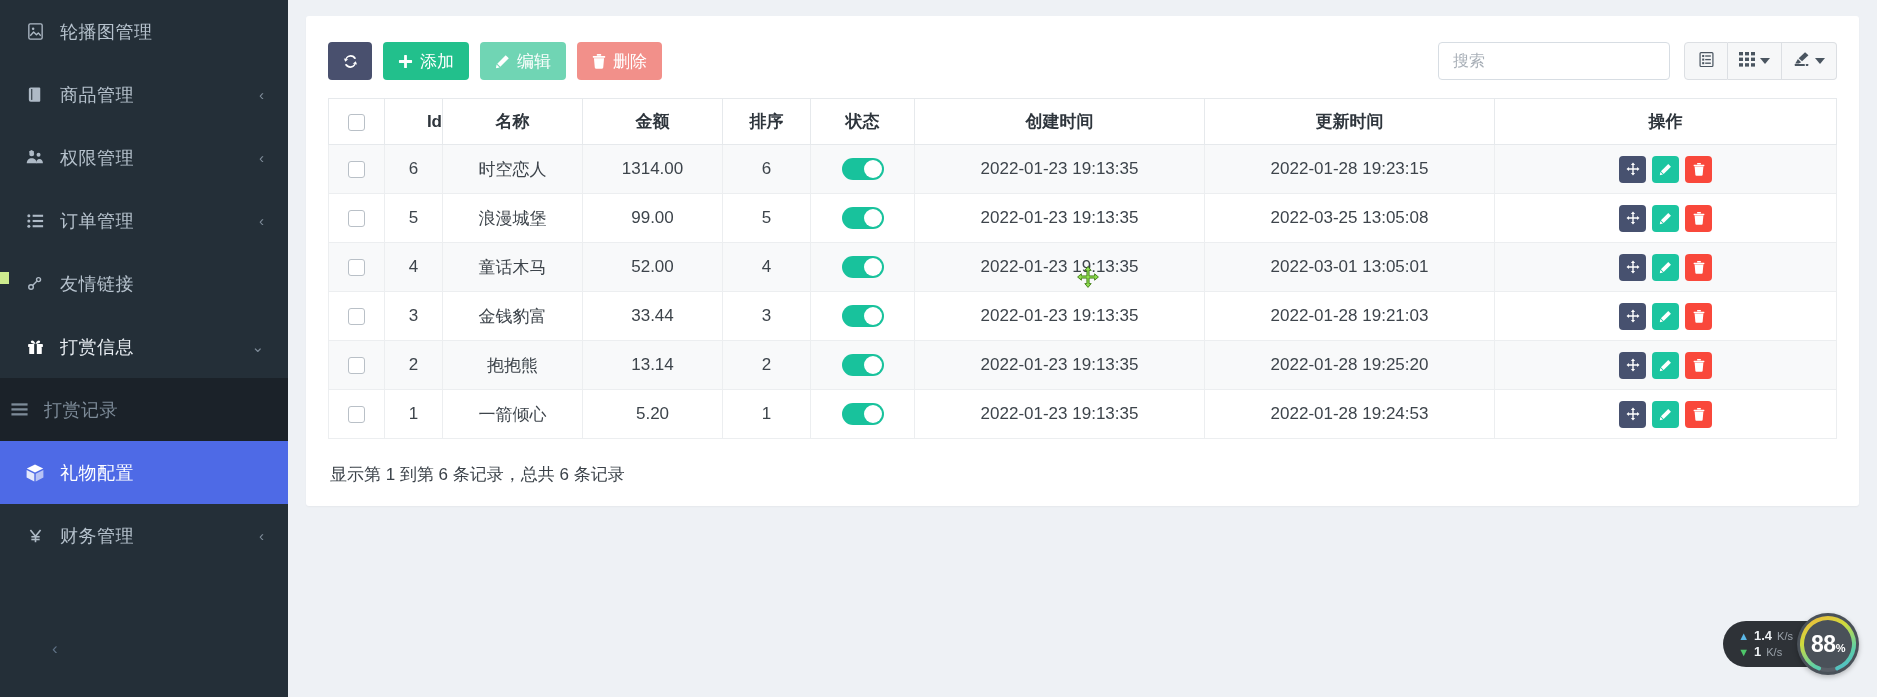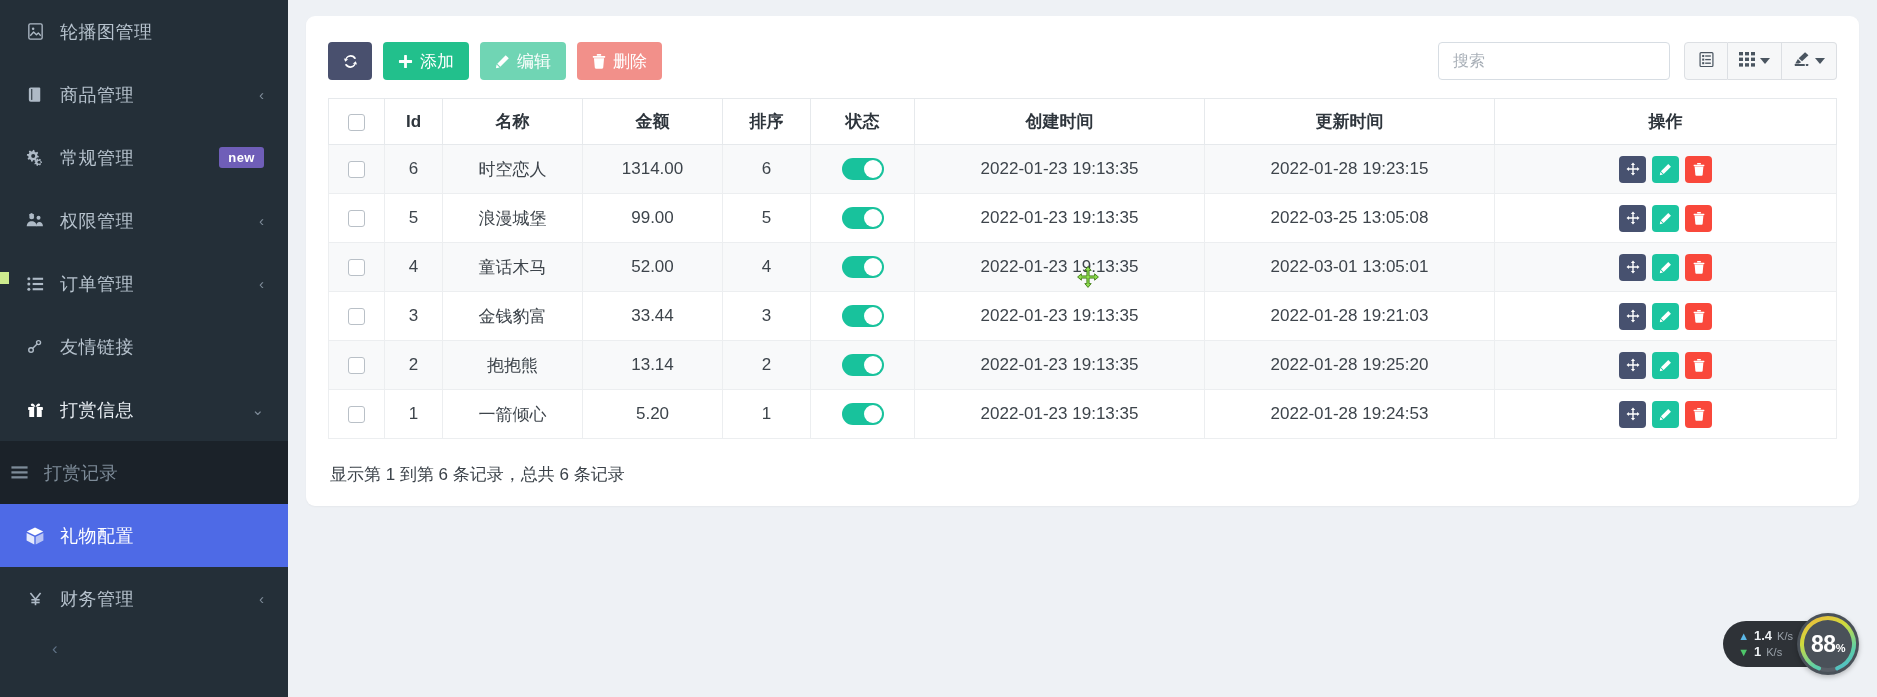--- a/index.html
+++ b/index.html
@@ -70,21 +70,21 @@
   
   .main {
     flex: 1; height: 697px;
     background: #eef1f5;
     padding: 16px 18px 0 18px;
     position: relative;
     overflow: hidden;
   }
   .card {
     background: #fff;
-    border-radius: 9px;
+    border-radius: 3px;
     padding: 26px 22px 34px 22px;
     box-shadow: 0 1px 2px rgba(0,0,0,.04);
     height: 490px;
   }
 
   
   .toolbar {
     display: flex; align-items: center;
     justify-content: space-between;
     margin-bottom: 18px;
@@ -290,32 +290,20 @@
       <span class="ic">
         <svg width="19" height="19" viewBox="0 0 20 20" fill="currentColor">
           <path d="M5 2.5h9a1 1 0 0 1 1 1v13a1 1 0 0 1-1 1H5a2 2 0 0 1-2-2v-11a2 2 0 0 1 2-2z"></path>
           <rect x="5.5" y="4.2" width="1.1" height="11.5" fill="#242f38"></rect>
         </svg>
       </span>
       <span class="lbl">商品管理</span>
       <span class="chev">‹</span>
     </div>
 
-    <div class="nav-item">
-      <span class="ic">
-        <svg width="20" height="19" viewBox="0 0 22 20" fill="currentColor">
-          <path d="M8.2 3.1l.7-1.6 1.5.4.2 1.7 1.4.8 1.6-.7.9 1.3-1.1 1.3.2 1.6 1.6.6-.3 1.5-1.7.1-.9 1.4.6 1.6-1.3.8-1.2-1.1-1.6.3-.6 1.6-1.5-.3-.1-1.7-1.4-.9-1.6.7-.8-1.3 1.1-1.3-.3-1.6-1.6-.5.3-1.6 1.7-.1.8-1.4-.6-1.6 1.3-.8 1.3 1.1 1.4-.3z"></path>
-          <circle cx="9" cy="8.4" r="2.2" fill="#242f38"></circle>
-          <path d="M15.4 12.1l1-.6 1 .8-.4 1.1 .5 1 1.2.1v1.3l-1.2.2-.5 1 .4 1.1-1.1.7-.9-.8-1.1.2-.4 1.1-1.2-.3.1-1.1-.9-.7-1.1.4-.5-1.1 1-.7v-1.1l-1-.7.6-1.1 1.1.4.9-.6v-1.2l1.2-.1.3 1.2z"></path>
-          <circle cx="15.4" cy="15.3" r="1.6" fill="#242f38"></circle>
-        </svg>
-      </span>
-      <span class="lbl">常规管理</span>
-      <span class="badge-new">new</span>
-    </div>
 
     <div class="nav-item">
       <span class="ic">
         <svg width="21" height="19" viewBox="0 0 22 20" fill="currentColor">
           <circle cx="7" cy="6.2" r="2.6"></circle>
           <circle cx="14.2" cy="7" r="2.1"></circle>
           <path d="M1.8 16c0-3 2.3-5.1 5.2-5.1s5.2 2.1 5.2 5.1z"></path>
           <path d="M11.6 16c0-2.5 1.3-4.4 3.6-4.4 2.2 0 3.6 1.9 3.6 4.4z"></path>
           <path d="M4.2 3.6 6.8 2l2.7 1.6-.3 1.4H4.5z"></path>
         </svg>
@@ -501,21 +489,21 @@
           </div>
         </div>
       </div>
 
       <table class="grid">
         <thead>
           <tr>
             <th style="width:56px;">
               <span class="cbx"></span>
             </th>
-            <th style="width:58px;">Id</th>
+            <th style="width:58px;text-align:right;">Id</th>
             <th style="width:140px;">名称</th>
             <th style="width:140px;">金额</th>
             <th style="width:88px;font-family:Liberation Mono, monospace;">排序</th>
             <th style="width:104px;">状态</th>
             <th style="width:290px;">创建时间</th>
             <th style="width:290px;">更新时间</th>
             <th>操作</th>
           </tr>
         </thead>
         <tbody id="tbody">

